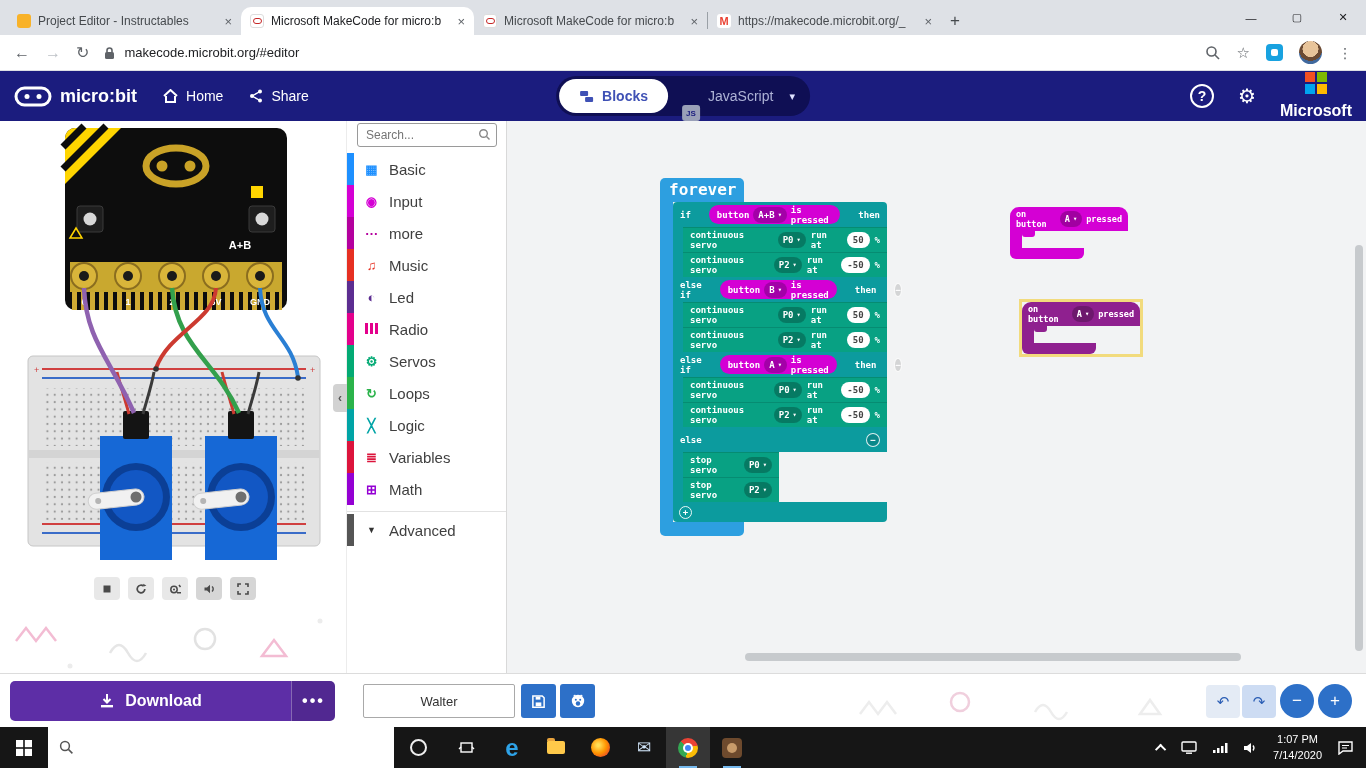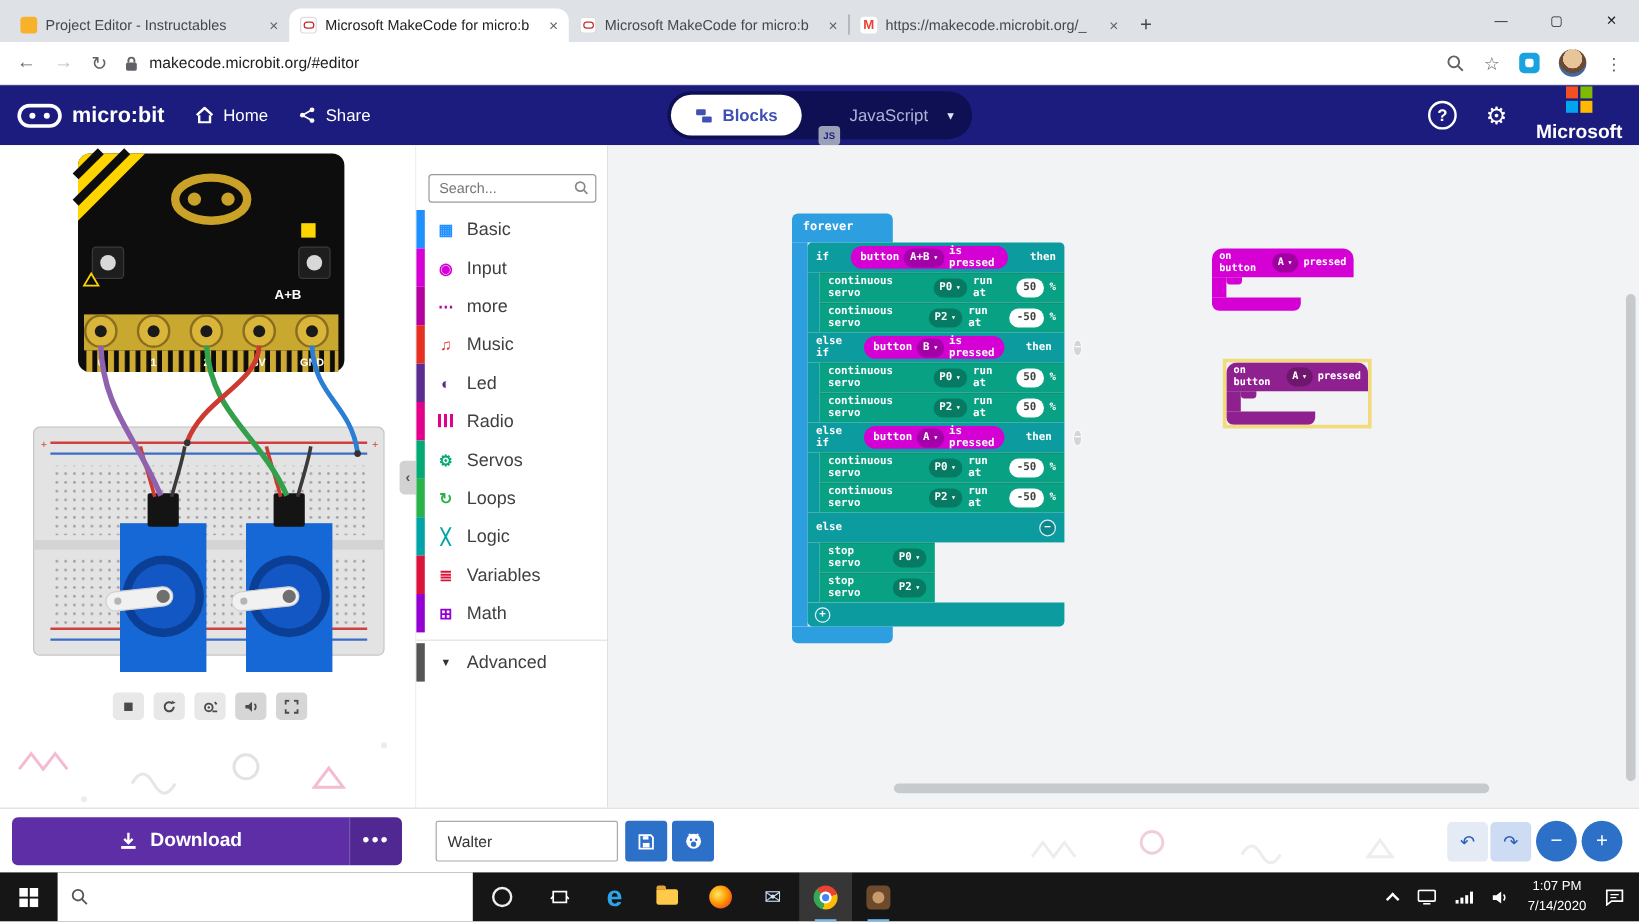--- a/index.html
+++ b/index.html
@@ -53,33 +53,33 @@
 
   
   .sim { position:absolute; left:0; top:121px; width:347px; height:552px; background:#fff; border-right:1px solid #ececec; }
   .simbtns { position:absolute; left:94px; top:456px; display:flex; gap:8px; }
   .simbtn { width:26px; height:23px; background:#e8e8e8; border-radius:4px; display:flex; align-items:center; justify-content:center; }
   .simbtn.dark { background:#d6d6d6; }
   .collapse { position:absolute; left:333px; top:263px; width:14px; height:28px; background:#d2d2d2; border-radius:4px 0 0 4px; display:flex; align-items:center; justify-content:center; color:#555; font-size:12px; font-weight:bold; }
 
   
   .toolbox { position:absolute; left:347px; top:121px; width:160px; height:552px; background:#fff; border-right:1px solid #d9d9d9; }
-  .tb-searchwrap { margin:24px 10px 6px; position:relative; }
+  .tb-searchwrap { margin:2px 10px 6px; position:relative; }
   .tb-searchwrap input { width:140px; height:24px; border:1px solid #9a9a9a; border-radius:3px; font-size:12px; padding:0 22px 0 8px; color:#333; font-family:inherit; }
   .tb-searchwrap .mag { position:absolute; right:5px; top:5px; }
   .cat { height:32px; display:flex; align-items:center; position:relative; padding-left:16px; gap:9px; }
   .cat .strip { position:absolute; left:0; top:0; width:7px; height:32px; }
   .cat .ic { width:17px; text-align:center; font-size:13px; font-weight:bold; flex:none; }
   .cat .lbl { font-size:15px; color:#3f3f3f; }
   .icon-radio { width:13px; height:11px; background:repeating-linear-gradient(90deg,#E3008C 0 2.5px,transparent 2.5px 5px); }
   .tb-div { height:1px; background:#e2e2e2; margin:6px 0 2px; }
 
   
   .ws { position:absolute; left:507px; top:121px; width:859px; height:552px; background:#f2f3f4; font-family:"DejaVu Sans Mono",monospace; font-weight:bold; font-size:9px; color:#fff; }
-  .fv-top { position:absolute; left:153px; top:57px; width:84px; height:24px; background:#2d9fe0; border-radius:5px 5px 0 0; line-height:24px; padding-left:9px; font-size:10px; }
+  .fv-top { position:absolute; left:153px; top:57px; width:84px; height:24px; background:#2d9fe0; border-radius:5px 5px 0 0; line-height:24px; padding-left:9px; font-size:16px; }
   .fv-spine { position:absolute; left:153px; top:81px; width:13px; height:320px; background:#2d9fe0; }
   .fv-bot { position:absolute; left:153px; top:401px; width:84px; height:14px; background:#2d9fe0; border-radius:0 0 5px 5px; }
   .ifb { position:absolute; left:166px; top:81px; width:214px; }
   .clause { height:25px; background:#0c9b9e; display:flex; align-items:center; gap:18px; padding:0 7px; }
   .clause.first { border-radius:4px 4px 0 0; }
   .stmts { border-left:10px solid #0c9b9e; }
   .stmt { height:25px; width:204px; background:#08a183; display:flex; align-items:center; gap:5px; padding:0 7px; border-top:1px solid rgba(0,0,0,.13); }
   .stmt.stop { width:96px; }
   .cond { background:#d400d4; height:19px; border-radius:10px; display:flex; align-items:center; gap:4px; padding:0 8px; }
   .dd { background:rgba(0,0,0,.24); border-radius:8px; height:16px; display:flex; align-items:center; gap:3px; padding:0 5px; }
@@ -99,21 +99,21 @@
   .ev2 { left:515px; top:181px; }
   .ev.selected { outline:3px solid #ffd21f; filter:saturate(.5) brightness(1.05); }
   .ws-v { position:absolute; right:3px; top:124px; width:8px; height:406px; background:#c7cacd; border-radius:4px; }
   .ws-h { position:absolute; left:238px; bottom:12px; width:496px; height:8px; background:#c7cacd; border-radius:4px; }
 
   
   .footer { position:absolute; left:0; top:673px; width:1366px; height:54px; background:#fff; border-top:1px solid #dcdcdc; }
   .dl { position:absolute; left:10px; top:7px; width:325px; height:40px; background:#5d2ea6; border-radius:5px; display:flex; align-items:center; color:#fff; }
   .dl-main { flex:1; display:flex; align-items:center; justify-content:center; gap:10px; font-size:16px; font-weight:bold; }
   .dl-more { width:44px; height:40px; border-left:1px solid rgba(255,255,255,.3); background:rgba(0,0,0,.12); border-radius:0 5px 5px 0; display:flex; align-items:center; justify-content:center; letter-spacing:2px; font-weight:bold; }
-  .pname { position:absolute; left:363px; top:10px; width:152px; height:34px; border:1px solid #a9a9a9; border-radius:2px; font-size:13px; padding:0 9px; color:#333; font-family:inherit; }
+  .pname { position:absolute; left:363px; top:10px; width:152px; height:34px; border:1px solid #a9a9a9; border-radius:2px; font-size:13px; padding:0 9px; color:#333; font-family:inherit;text-align:center; }
   .sq-btn { position:absolute; top:10px; width:35px; height:34px; background:#2d70c8; border-radius:3px; display:flex; align-items:center; justify-content:center; }
   .save { left:521px; } .gh { left:560px; }
   .edit-btn { position:absolute; top:11px; width:34px; height:33px; border-radius:4px; background:#e4ebf5; color:#2a5db4; font-size:15px; display:flex; align-items:center; justify-content:center; }
   .undo { left:1206px; } .redo { left:1242px; background:#cddcf3; }
   .zoombtn { position:absolute; top:10px; width:34px; height:34px; border-radius:50%; background:#2d70c8; color:#fff; font-size:17px; display:flex; align-items:center; justify-content:center; }
   .zo { left:1280px; } .zi { left:1318px; }
   .doodles { position:absolute; left:840px; top:0; }
 
   
   .taskbar { position:absolute; left:0; top:727px; width:1366px; height:41px; background:#161616; display:flex; align-items:stretch; color:#fff; }

